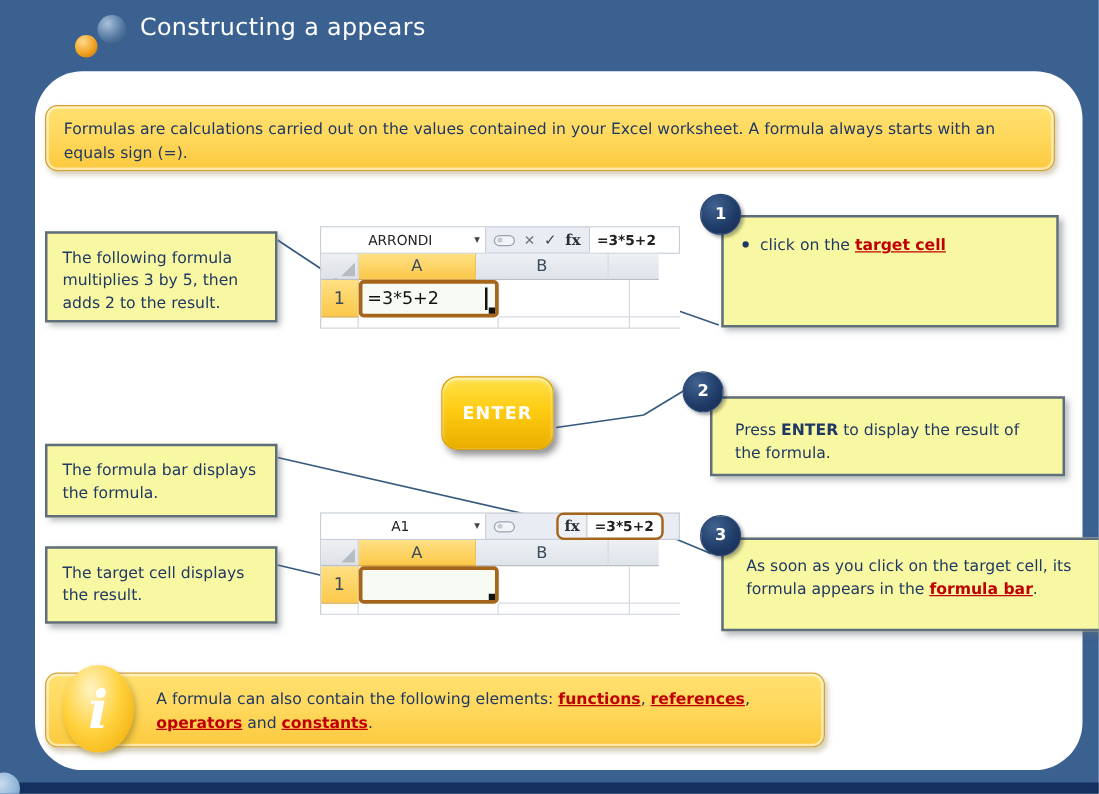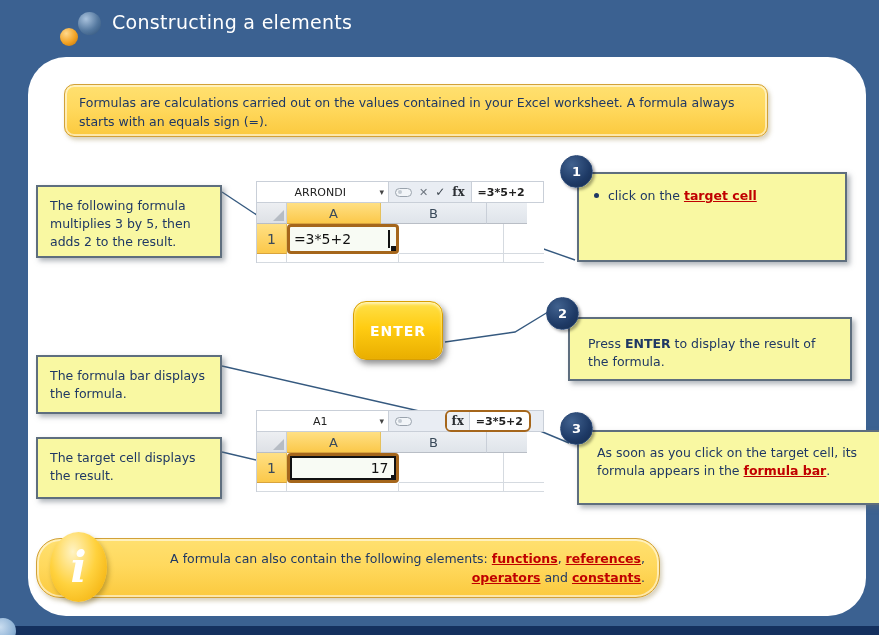--- a/index.html
+++ b/index.html
@@ -36,23 +36,23 @@
   }
   .bottom-bar{left:0;top:626px;width:879px;height:9px;background:#14305E;}
 
   
   .gold-box{
     background:linear-gradient(180deg,#FFE070 0%,#FFD95E 45%,#FBC93E 100%);
     border:1px solid #D2A138;border-radius:10px;
     box-shadow:inset 0 0 0 2px rgba(255,255,255,.55), 2px 3px 4px rgba(140,120,60,.35);
     color:#1F3864;font-size:12.5px;line-height:1.5;
   }
-  .intro-box{left:36px;top:84px;width:704px;height:53px;box-sizing:border-box;padding:9px 14px;margin-left:28px;}
+  .intro-box{left:36px;top:84px;width:808px;height:53px;box-sizing:border-box;padding:9px 14px;}
   .footer-box{left:36px;top:538px;width:624px;height:60px;box-sizing:border-box;
-    padding:10px 14px 8px 88px;border-radius:24px;line-height:1.55;text-align:right;}
+    padding:10px 14px 8px 88px;border-radius:10px;line-height:1.55;}
   .info-ellipse{
     left:50px;top:532px;width:57px;height:70px;border-radius:50%;
     background:radial-gradient(ellipse at 40% 28%, #FFF3C4 0%, #FFD23E 48%, #EFA700 100%);
     box-shadow:2px 3px 5px rgba(110,85,10,.4);
     display:flex;align-items:center;justify-content:center;
     color:#FFFFFF;font-family:"DejaVu Serif","Liberation Serif",serif;
     font-style:italic;font-size:42px;font-weight:bold;
   }
 
   
@@ -192,21 +192,21 @@
   .p3{width:106px;border-right:1px solid #D5DAE0;box-sizing:border-box;border-bottom:1px solid #D5DAE0;}
   .p4{width:40px;box-sizing:border-box;border-bottom:1px solid #D5DAE0;}
 
   .connectors{left:0;top:0;width:879px;height:635px;z-index:1;pointer-events:none;}
 </style>
 </head>
 <body>
 
 <div class="abs sphere sphere-blue"></div>
 <div class="abs sphere sphere-orange"></div>
-<div class="abs page-title">Constructing a elements</div>
+<div class="abs page-title">Constructing a appears</div>
 
 <div class="abs panel"></div>
 <div class="abs bottom-bar"></div>
 <div class="abs corner-sphere"></div>
 
 <svg class="abs connectors" viewBox="0 0 879 635">
   <polyline points="222,192 296,241" fill="none" stroke="#35597F" stroke-width="1.4"></polyline>
   <polyline points="402,239 538,247 575,260" fill="none" stroke="#35597F" stroke-width="1.4"></polyline>
   <polyline points="445,342 515,332 548,312" fill="none" stroke="#35597F" stroke-width="1.4"></polyline>
   <polyline points="222,366 441,416" fill="none" stroke="#35597F" stroke-width="1.4"></polyline>
@@ -315,23 +315,20 @@
   </div>
   <div class="hdr-row">
     <div class="corner"></div>
     <div class="colhdr hdr-gold">A</div>
     <div class="colhdr hdr-gray">B</div>
     <div class="colhdr hdr-gray2"></div>
   </div>
   <div class="data-row">
     <div class="rowhdr">1</div>
     <div class="cell-hl">
-      <span class="cell-inner-black">
-        <span>17</span>
-      </span>
       <span class="handle"></span>
     </div>
     <div class="cell-plain"></div>
     <div class="cell-plain2"></div>
   </div>
   <div class="partial-row">
     <div class="p1"></div>
       <div class="p2"></div>
       <div class="p3"></div>
       <div class="p4"></div>

